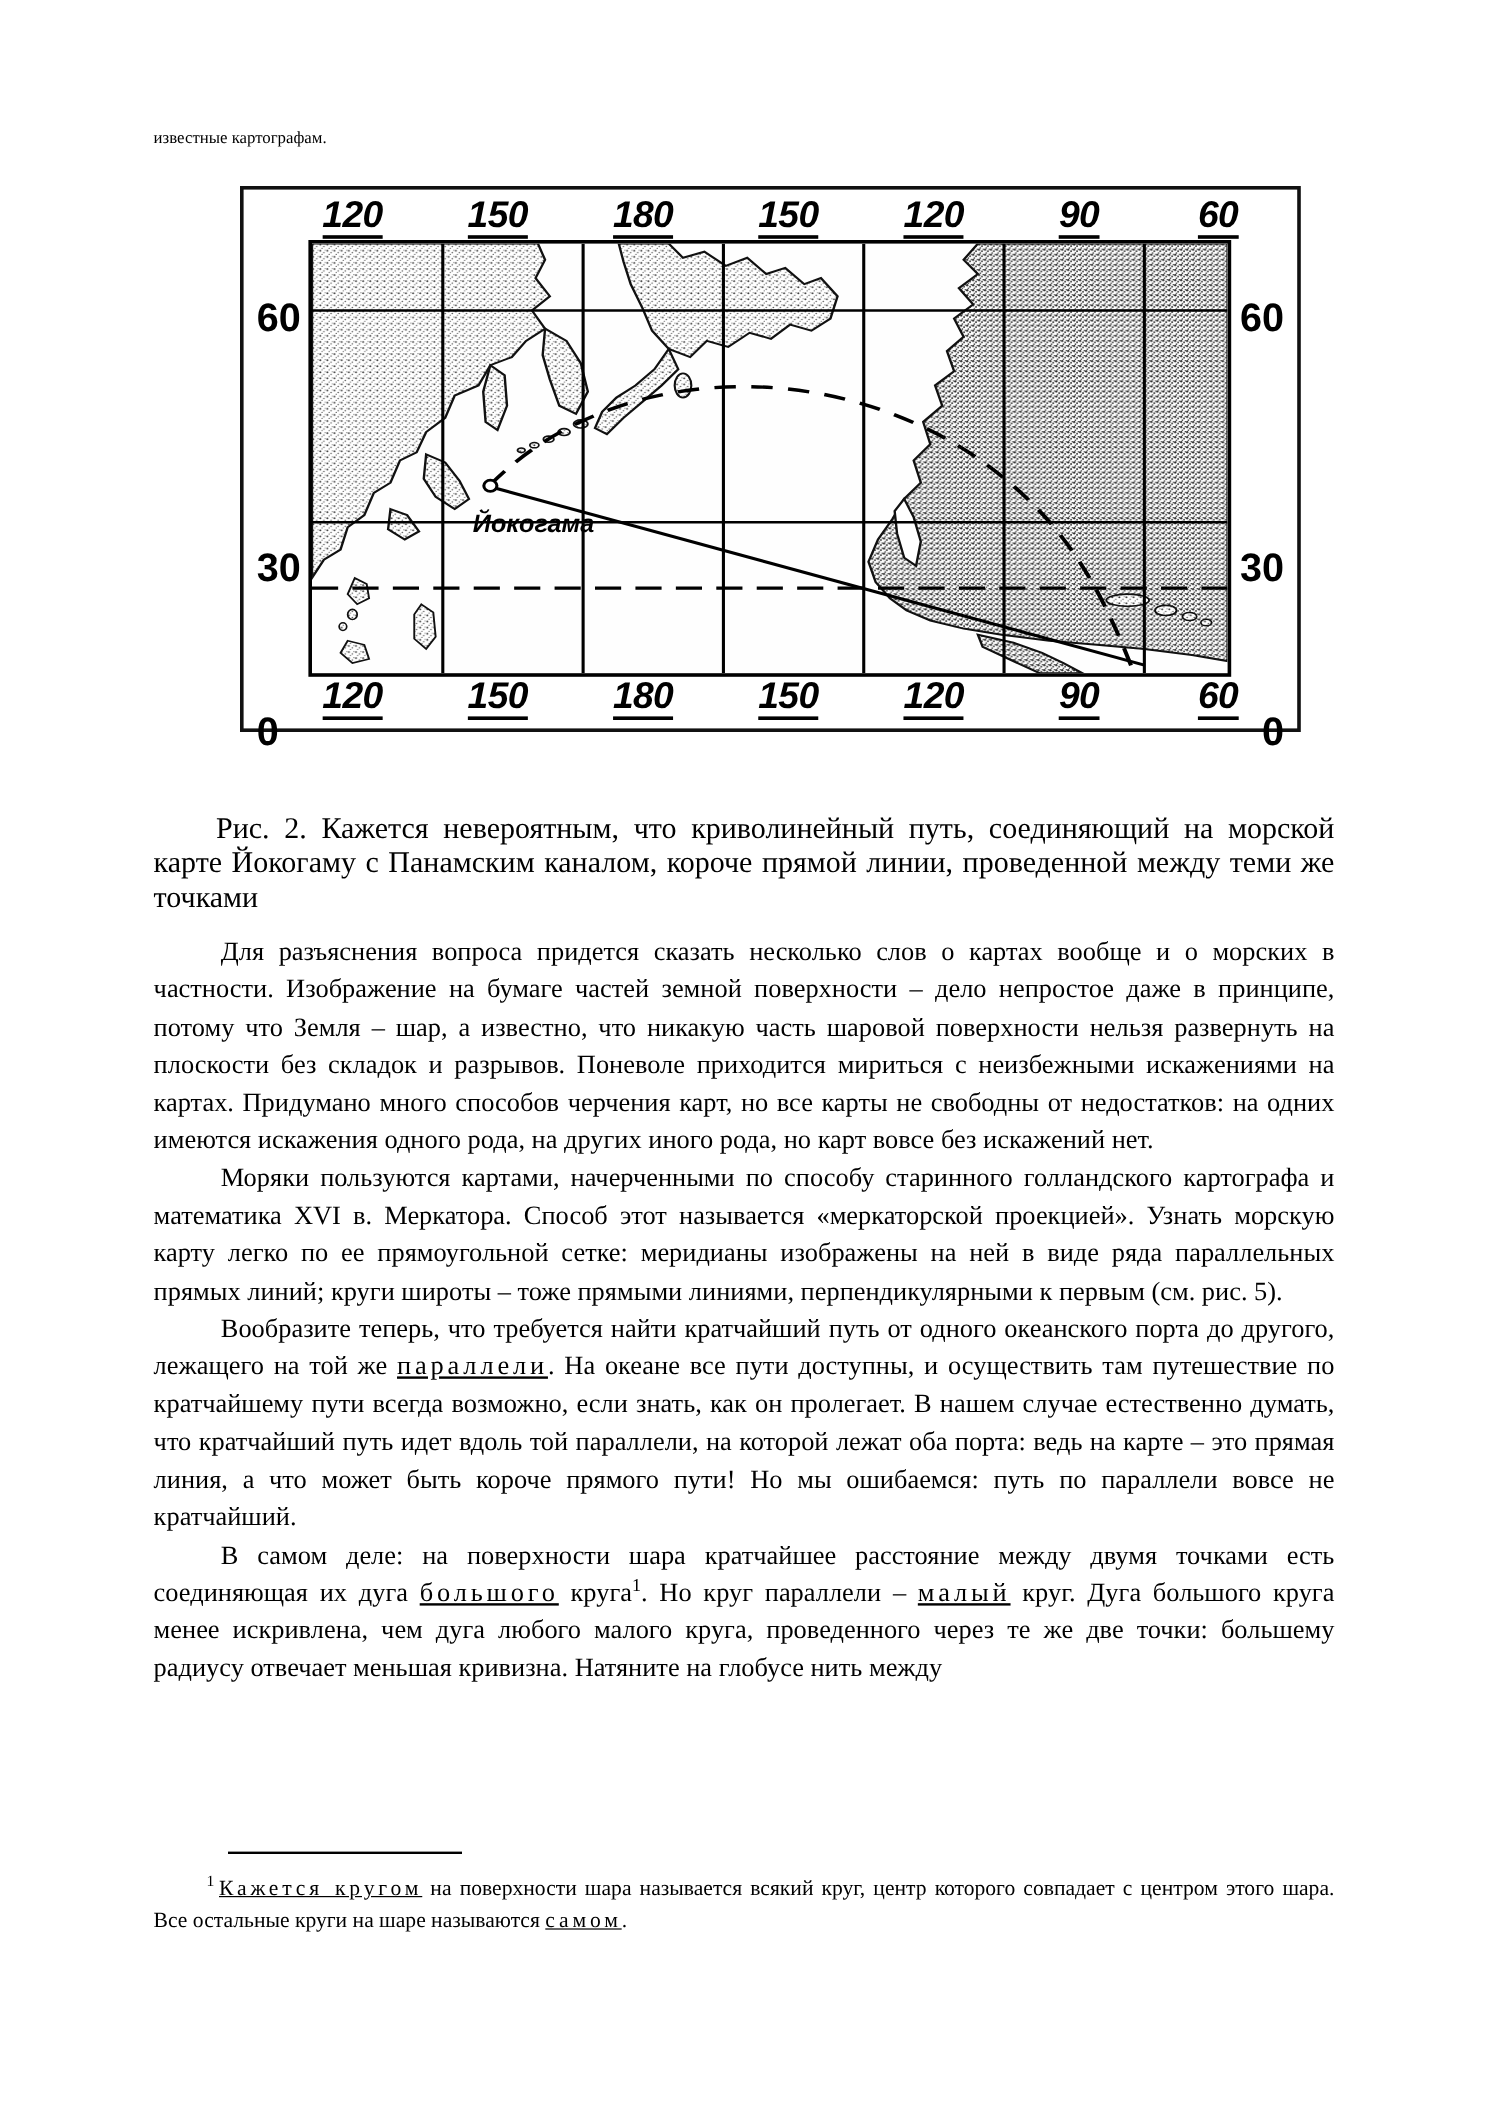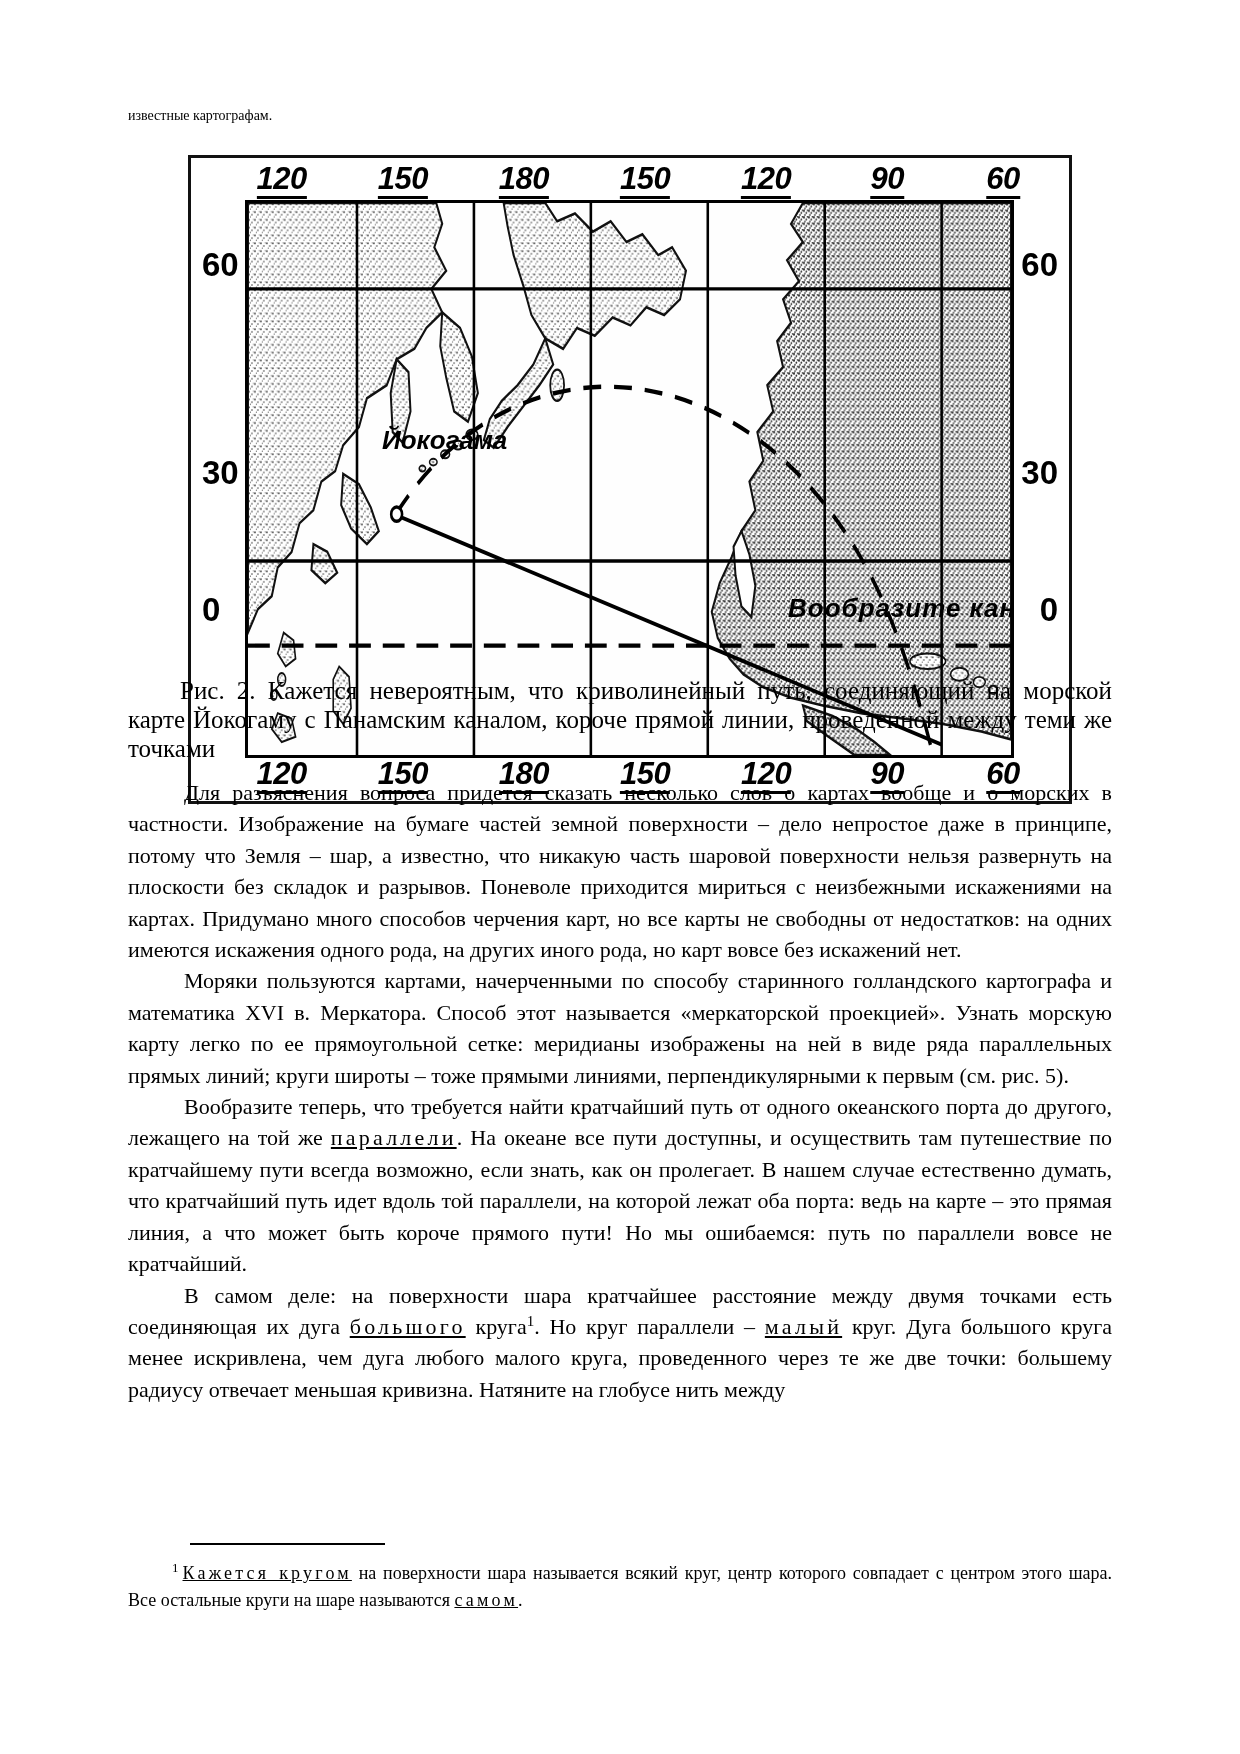--- a/index.html
+++ b/index.html
@@ -25,24 +25,24 @@
     top: 101px;
     width: 984px;
     font-size: 14px;
     line-height: 30px;
     text-align: justify;
   }
 
   
   .figure-wrap {
     position: absolute;
-    left: 188px;
+    left: 200px;
     top: 155px;
     width: 884px;
-    height: 649px;
+    height: 455px;
   }
   .figure-frame {
     position: absolute;
     inset: 0;
     border: 3px solid #111;
     background: #ffffff;
     box-sizing: border-box;
   }
   .axis-row {
     position: absolute;
@@ -92,21 +92,21 @@
     overflow: hidden;
     background: #fefefe;
   }
   .map-svg { position: absolute; inset: 0; width: 100%; height: 100%; }
 
   .map-place-label {
     position: absolute;
     font-family: "Liberation Sans", "DejaVu Sans", sans-serif;
     font-weight: 700;
     font-style: italic;
-    font-size: 26px;
+    font-size: 21px;
     white-space: nowrap;
     color: #000;
   }
   #label-yokohama { left: 134px; top: 222px; }
   #label-panama  { left: 540px; top: 390px; letter-spacing: 1px; }
 
   
   .caption {
     position: absolute;
     left: 128px;

